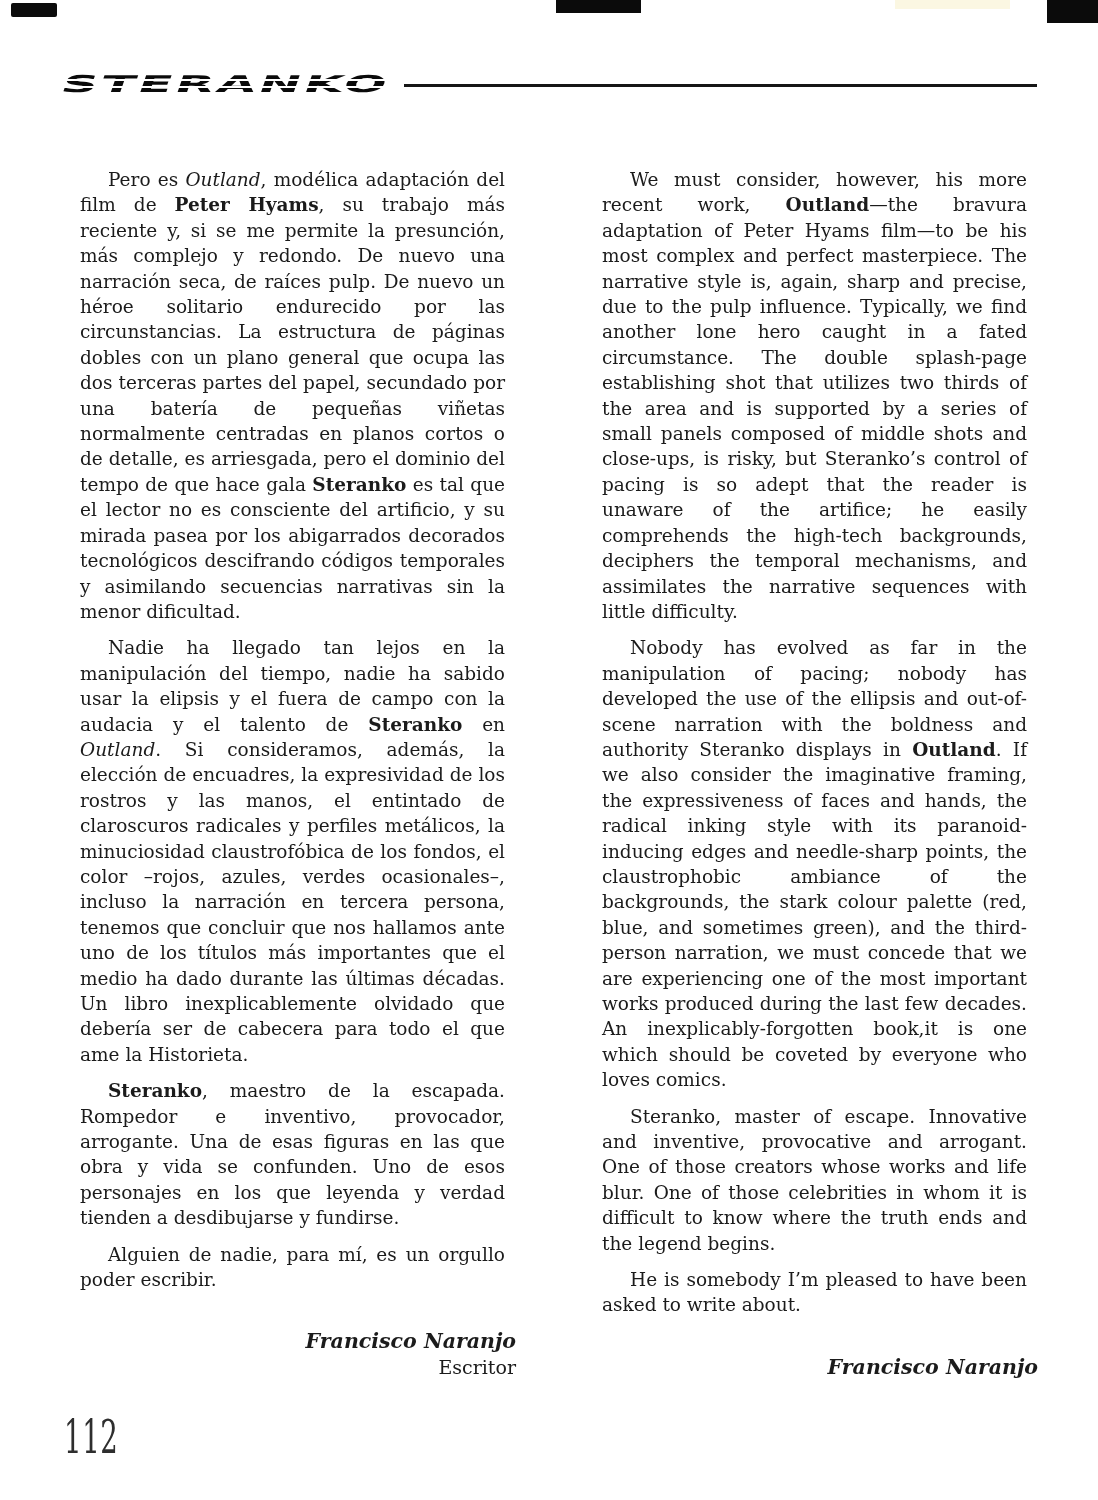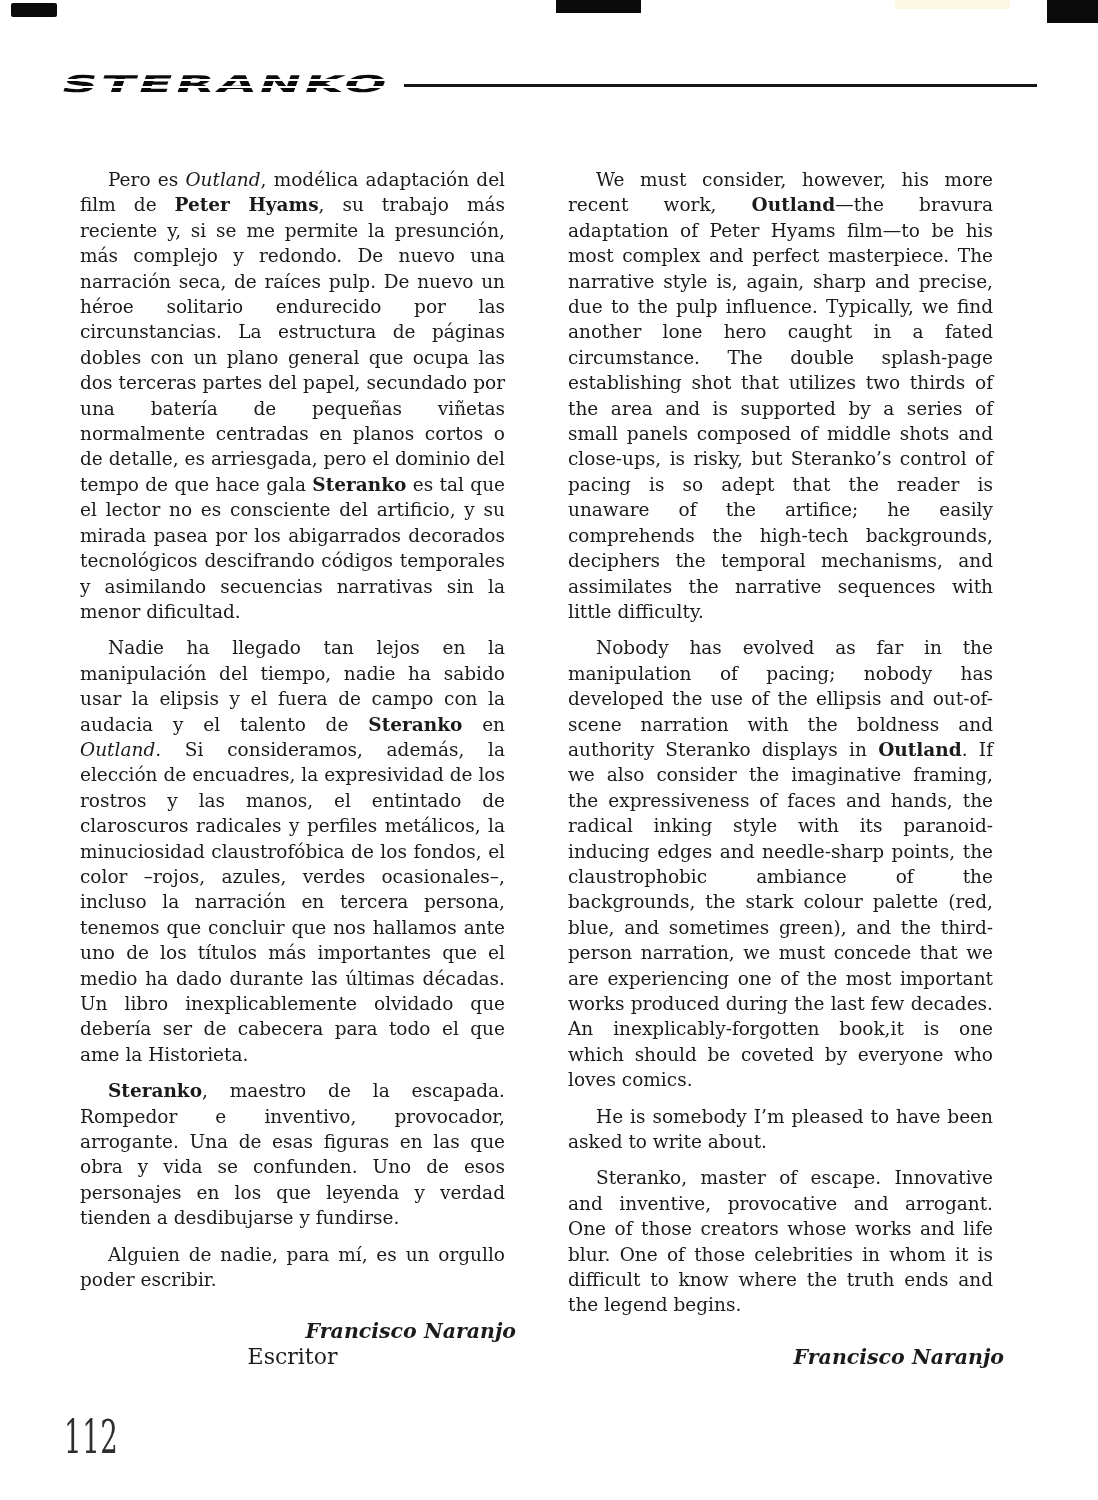--- a/index.html
+++ b/index.html
@@ -38,28 +38,28 @@
   .header-rule{position:absolute;left:404px;top:84px;width:633px;height:3px;background:#161616;}
 
   
   .column{
     position:absolute;
     width:447px;
     font-size:18.5px;
     line-height:25.4px;
   }
   .col-left{left:69px;top:156px;}
-  .col-right{left:557px;top:156px;}
+  .col-right{left:591px;top:156px;}
   .para{margin:11px;text-indent:28px;text-align:justify;}
   .b{font-weight:bold;}
   .i{font-style:italic;}
 
-  .signature{margin-top:26px;text-align:right;}
+  .signature{margin-top:36px;text-align:right;}
   .sig-name{font-weight:bold;font-style:italic;font-size:20.5px;line-height:26px;}
-  .sig-role{font-size:22px;line-height:26px;text-align:center;}
+  .sig-role{font-size:19px;line-height:26px;}
 
   
   .page-number{
     position:absolute;left:64px;top:1414px;
     font-family:"DejaVu Serif","Liberation Serif",serif;
     font-size:46px;line-height:1;
     color:#2e2e2e;
     letter-spacing:1px;
     transform:scaleX(0.60);
     transform-origin:left top;
@@ -92,22 +92,22 @@
     <div class="signature">
       <div class="sig-name">Francisco Naranjo</div>
       <div class="sig-role">Escritor</div>
     </div>
   </section>
 
   <section class="column col-right">
     <div>
         <p class="para"><span>We must consider, however, his more recent work, </span><span class="b">Outland</span><span>—the bravura adaptation of Peter Hyams film—to be his most complex and perfect masterpiece. The narrative style is, again, sharp and precise, due to the pulp influence. Typically, we find another lone hero caught in a fated circumstance. The double splash-page establishing shot that utilizes two thirds of the area and is supported by a series of small panels composed of middle shots and close-ups, is risky, but Steranko’s control of pacing is so adept that the reader is unaware of the artifice; he easily comprehends the high-tech backgrounds, deciphers the temporal mechanisms, and assimilates the narrative sequences with little difficulty.</span></p>
         <p class="para"><span>Nobody has evolved as far in the manipulation of pacing; nobody has developed the use of the ellipsis and out-of-scene narration with the boldness and authority Steranko displays in </span><span class="b">Outland</span><span>. If we also consider the imaginative framing, the expressiveness of faces and hands, the radical inking style with its paranoid-inducing edges and needle-sharp points, the claustrophobic ambiance of the backgrounds, the stark colour palette (red, blue, and sometimes green), and the third-person narration, we must concede that we are experiencing one of the most important works produced during the last few decades. An inexplicably-forgotten book,it is one which should be coveted by everyone who loves comics.</span></p>
+        <p class="para"><span>Steranko, master of escape. Innovative and inventive, provocative and arrogant. One of those creators whose works and life blur. One of those celebrities in whom it is difficult to know where the truth ends and the legend begins.</span></p>
         <p class="para"><span>He is somebody I’m pleased to have been asked to write about.</span></p>
-        <p class="para"><span>Steranko, master of escape. Innovative and inventive, provocative and arrogant. One of those creators whose works and life blur. One of those celebrities in whom it is difficult to know where the truth ends and the legend begins.</span></p>
       </div>
     <div class="signature">
       <div class="sig-name">Francisco Naranjo</div>
     </div>
   </section>
 
   <div class="page-number">112</div>
 
 </div>
 

